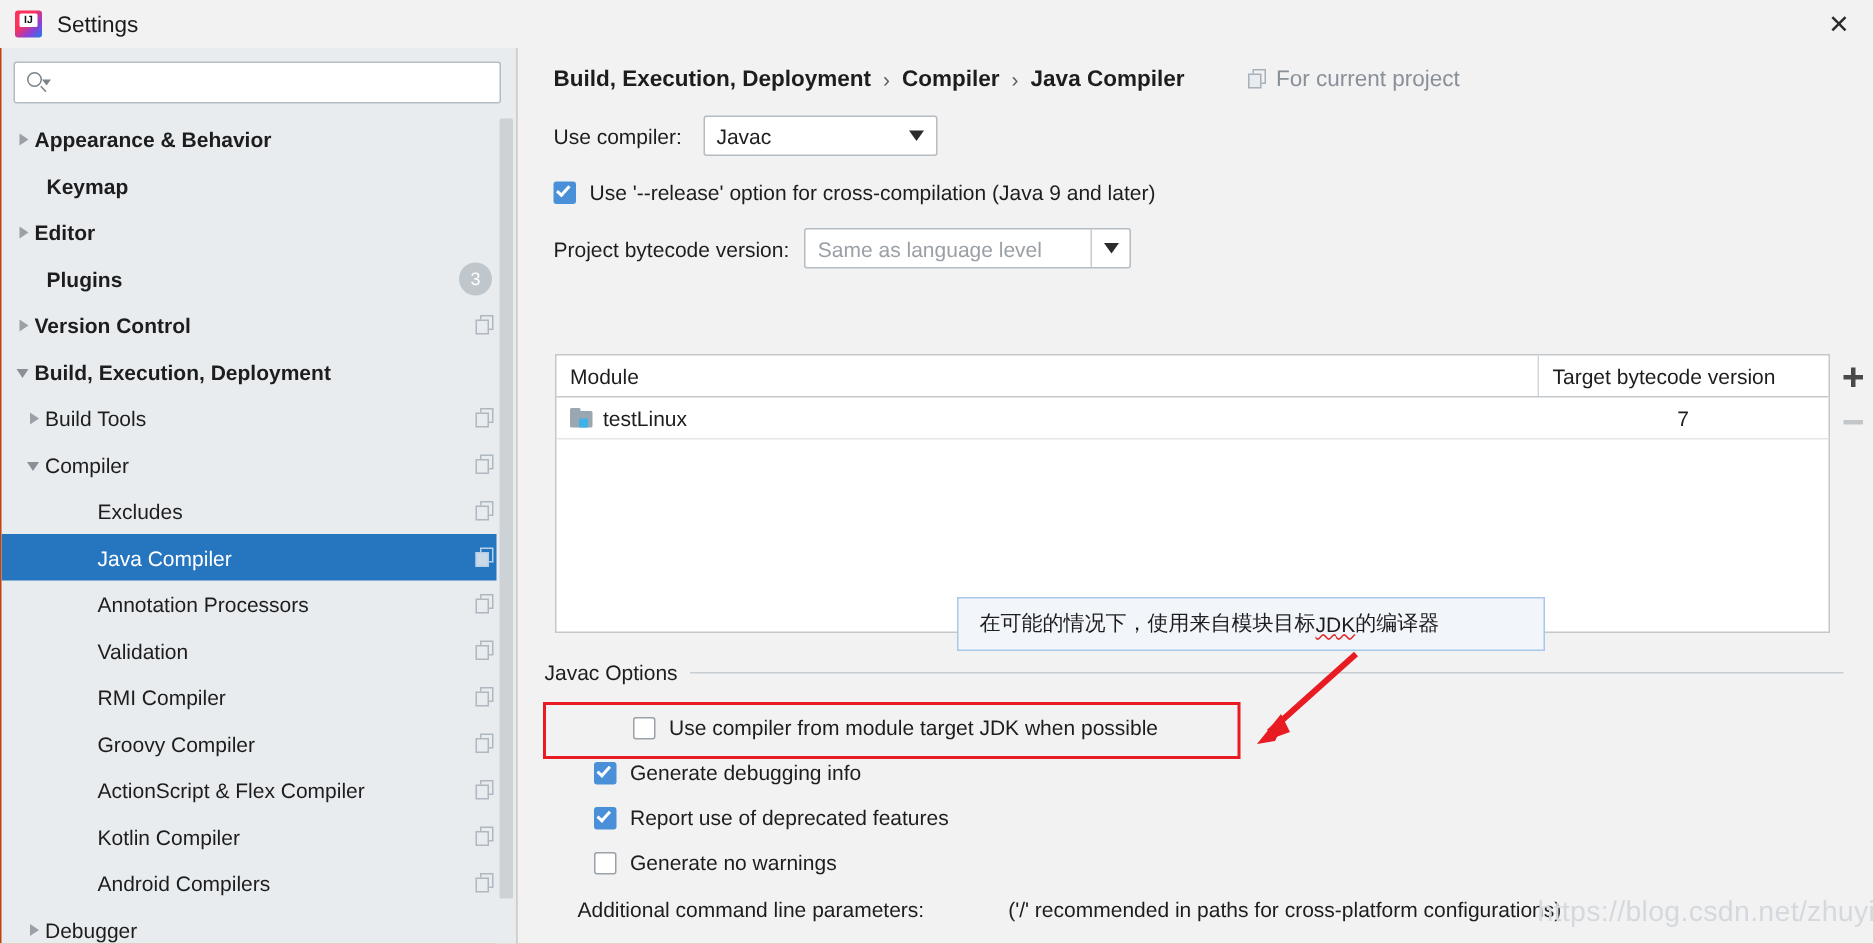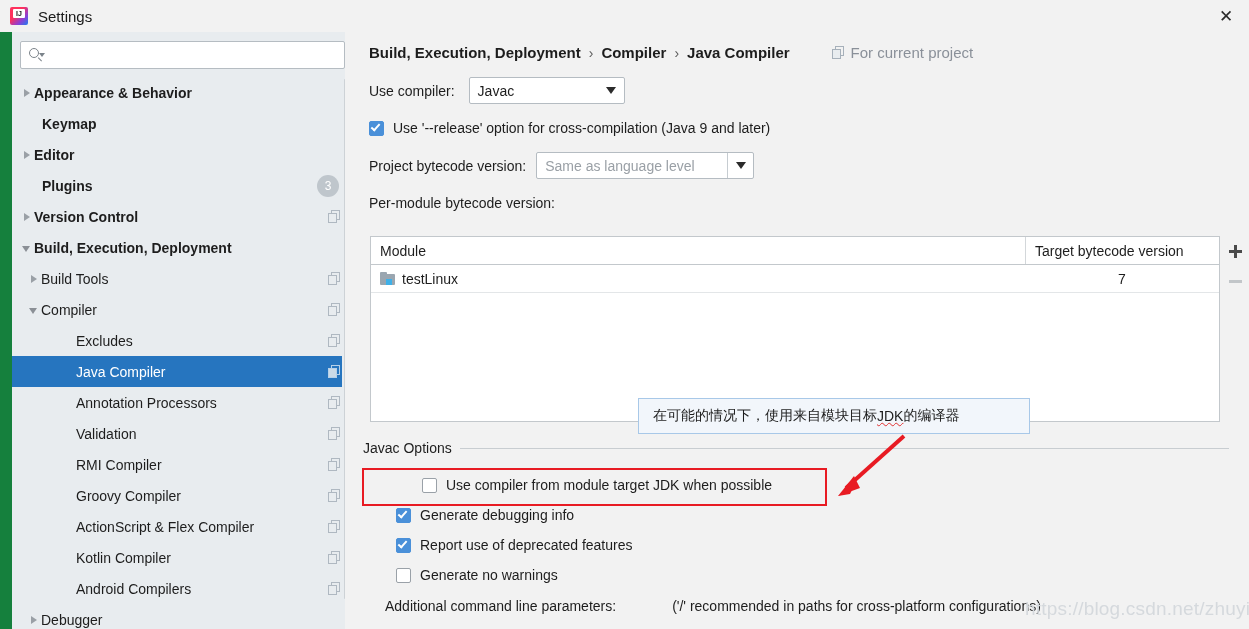--- a/index.html
+++ b/index.html
@@ -2,21 +2,21 @@
 <html><head>
 <meta charset="utf-8">
 <style>
   * { box-sizing: border-box; margin: 0; padding: 0; }
   html, body {
     width: 1249px; height: 629px;
     font-family: "Liberation Sans", sans-serif;
     background: #f2f2f2;
     overflow: hidden;
   }
-  .window { position: relative; width: 1249px; height: 629px; background: #15803d; }
+  .window { position: relative; width: 1249px; height: 629px; background: #c2410c; }
 
   
   .titlebar {
     position: absolute; left: 0; top: 0; width: 1249px; height: 32px;
     background: #f2f2f2; display: flex; align-items: center;
   }
   .app-icon { width: 18px; height: 18px; margin-left: 10px; position: relative; }
   .app-icon .sq {
     position: absolute; inset: 0; border-radius: 2px;
     background: linear-gradient(135deg,#fe315d 0%,#fe315d 38%,#8b40d6 70%,#1f7ef0 100%);
@@ -28,21 +28,21 @@
   }
   .title-text { margin-left: 10px; font-size: 15px; color: #1a1a1a; }
   .close-btn {
     position: absolute; right: 0; top: 0; width: 46px; height: 32px;
     display: flex; align-items: center; justify-content: center;
     font-size: 17px; color: #2b2b2b; cursor: default;
   }
 
   
   .sidebar {
-    position: absolute; left: 12px; top: 32px; width: 344px; height: 597px;
+    position: absolute; left: 1px; top: 32px; width: 344px; height: 597px;
     background: #e8ecef; border-right: 1px solid #c9cdd1;
   }
   .search-wrap { padding: 9px 10px 8px 8px; }
   .search-box {
     height: 28px; background: #fff; border: 1px solid #b5bcc2; border-radius: 2px;
     display: flex; align-items: center; padding: 0 7px;
   }
   .search-icon { width: 16px; height: 16px; position: relative; flex: none; }
   .search-icon .ring {
     position: absolute; left: 1px; top: 1px; width: 10px; height: 10px;
@@ -416,23 +416,20 @@
     <div class="row" style="margin-top:16px;">
       <span class="row-label">Project bytecode version:</span>
       <span class="combo" style="width:218px; margin-left:10px;">
         <span class="val placeholder">Same as language level</span>
         <span class="arrowbox sep">
             <span class="tri-down"></span>
           </span>
       </span>
     </div>
 
-    <div class="row" style="margin-top:16px;">
-      <span class="row-label">Per-module bytecode version:</span>
-    </div>
   </div>
 
   <div class="table-wrap">
     <div class="thead">
       <div class="th module">Module</div>
       <div class="th target">Target bytecode version</div>
     </div>
     <div class="trow">
       <div class="td-module">
         <span class="mod-icon">

